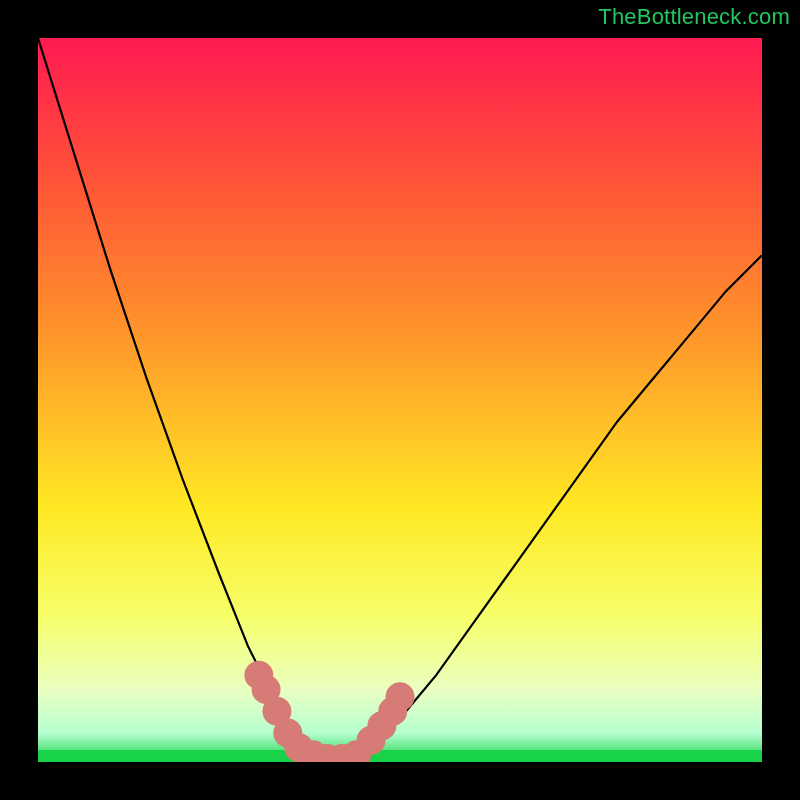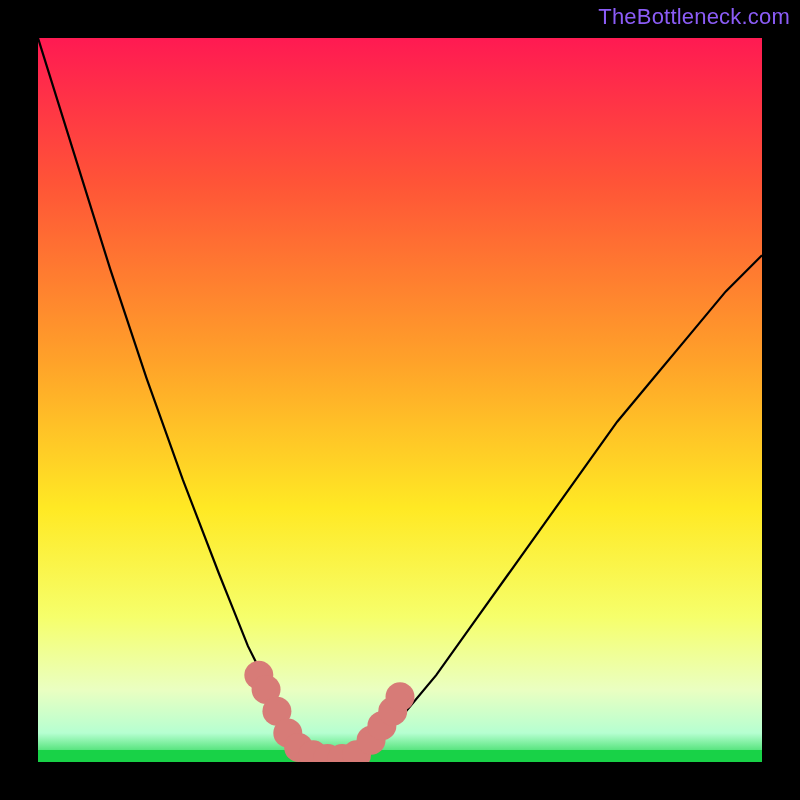--- a/index.html
+++ b/index.html
@@ -24,21 +24,21 @@
     top: 38px;
     left: 38px;
     width: 724px;
     height: 724px;
     overflow: hidden;
   }
   .watermark {
     position: absolute;
     top: 4px;
     right: 10px;
-    color: #8b5cf6;
+    color: #22c55e;
     font-size: 22px;
     font-weight: 500;
     letter-spacing: 0.2px;
   }
   svg {
     display: block;
   }
 </style>
 </head>
 <body>

